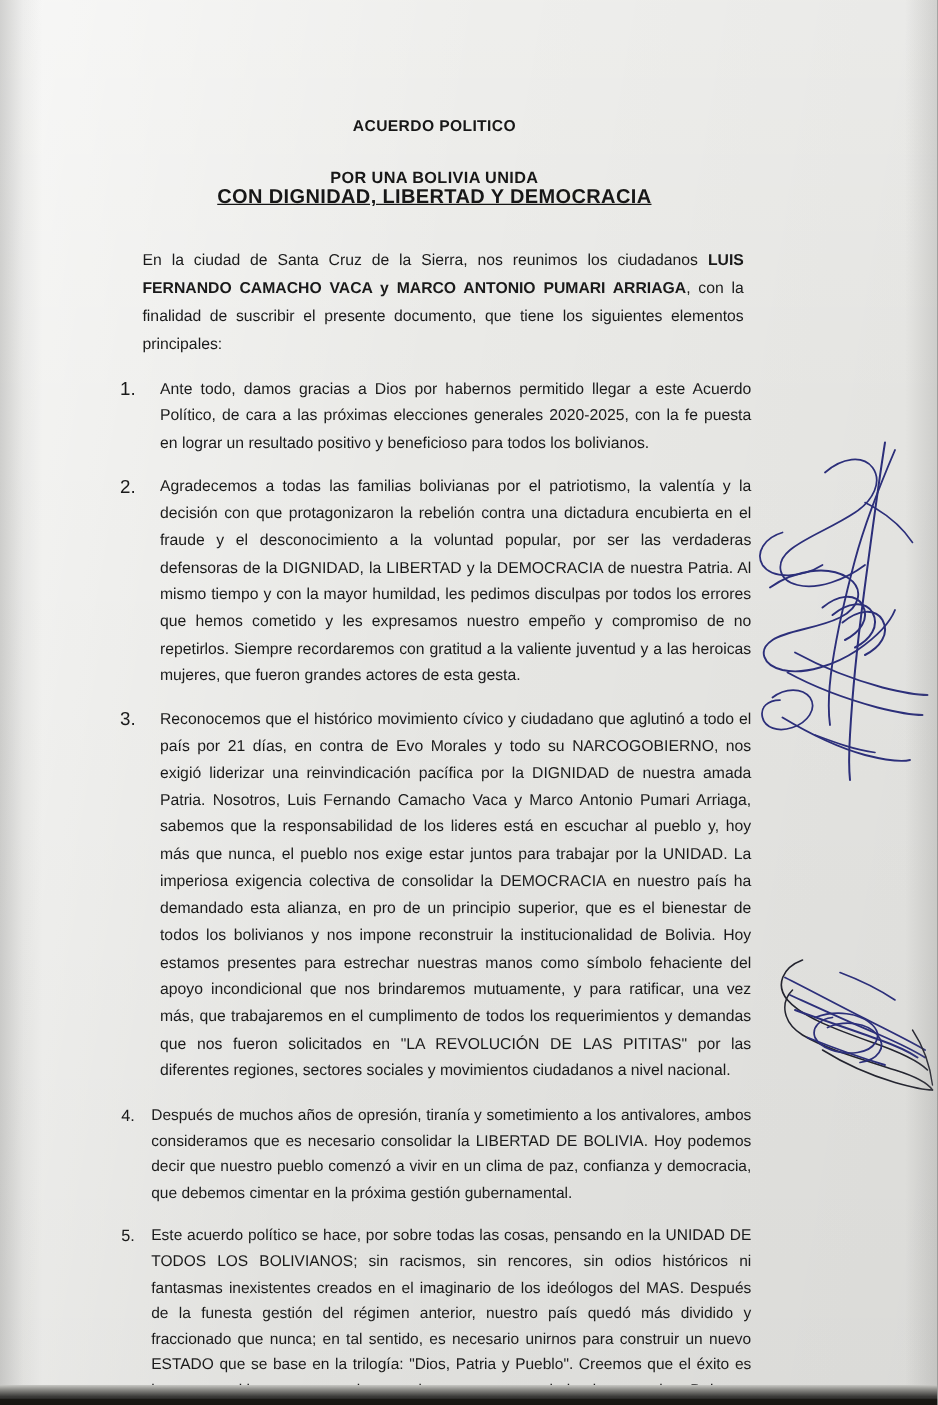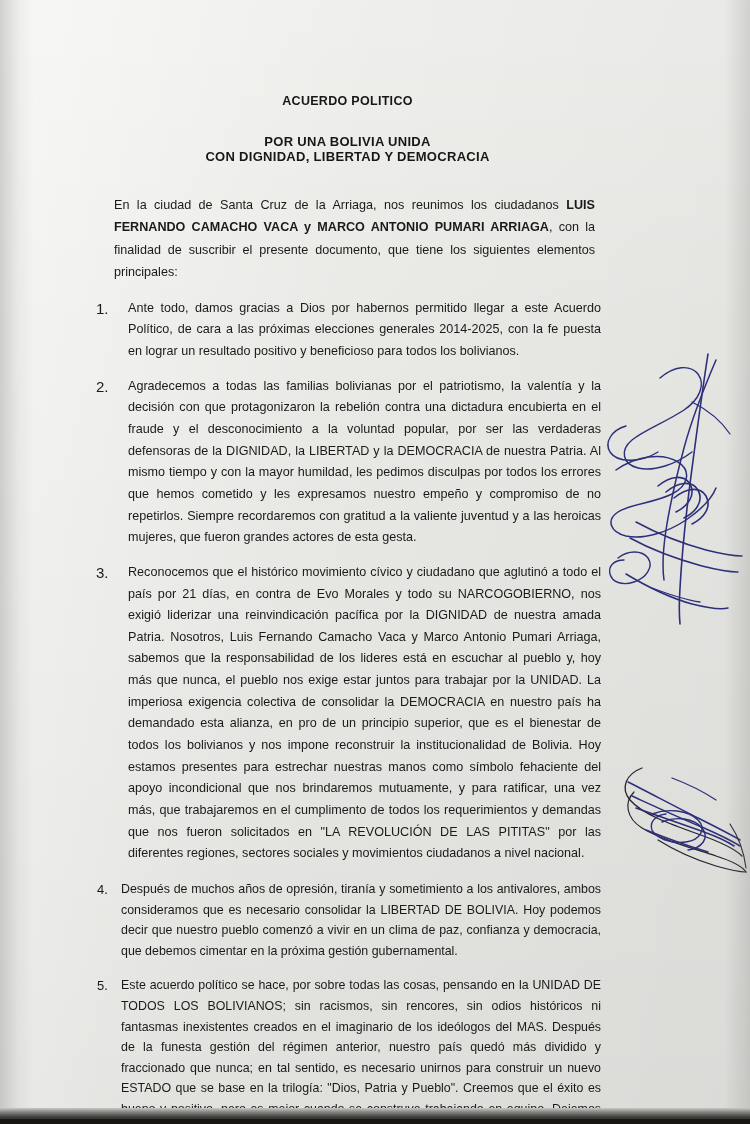--- a/index.html
+++ b/index.html
@@ -55,21 +55,21 @@
     padding-top: 78px;
   }
   .title-line {
     font-weight: bold;
     color: #171717;
     letter-spacing: 0.3px;
     font-size: 12.5px;
   }
   .title-line.t1 { margin-bottom: 26px; }
   .title-line.t2 { font-size: 13px; }
-  .title-line.t3 { font-size: 13px; }
+  .title-line.t3 { font-size: 16px; text-decoration: underline; }
 
   .intro {
     margin: 30px 84px 0 98px;
     font-size: 12.6px;
     line-height: 1.78;
     color: #1a1a1a;
     text-align: justify;
     text-justify: inter-word;
   }
   .intro b { font-weight: bold; }
@@ -130,26 +130,26 @@
 <div id="page">
 
   <div id="content">
 
     <div class="titles">
       <div class="title-line t1">ACUERDO POLITICO</div>
       <div class="title-line t2">POR UNA BOLIVIA UNIDA</div>
       <div class="title-line t3">CON DIGNIDAD, LIBERTAD Y DEMOCRACIA</div>
     </div>
 
-    <p class="intro"><span>En la ciudad de Santa Cruz de la Arriaga, nos reunimos los ciudadanos </span><b>LUIS FERNANDO CAMACHO VACA y MARCO ANTONIO PUMARI ARRIAGA</b><span>, con la finalidad de suscribir el presente documento, que tiene los siguientes elementos principales:</span></p>
+    <p class="intro"><span>En la ciudad de Santa Cruz de la Sierra, nos reunimos los ciudadanos </span><b>LUIS FERNANDO CAMACHO VACA y MARCO ANTONIO PUMARI ARRIAGA</b><span>, con la finalidad de suscribir el presente documento, que tiene los siguientes elementos principales:</span></p>
 
     <ol class="clauses">
       <li class="big">
         <span class="num">1.</span>
-        <span class="body">Ante todo, damos gracias a Dios por habernos permitido llegar a este Acuerdo Político, de cara a las próximas elecciones generales 2014-2025, con la fe puesta en lograr un resultado positivo y beneficioso para todos los bolivianos.</span>
+        <span class="body">Ante todo, damos gracias a Dios por habernos permitido llegar a este Acuerdo Político, de cara a las próximas elecciones generales 2020-2025, con la fe puesta en lograr un resultado positivo y beneficioso para todos los bolivianos.</span>
       </li>
       <li class="big">
         <span class="num">2.</span>
         <span class="body">Agradecemos a todas las familias bolivianas por el patriotismo, la valentía y la decisión con que protagonizaron la rebelión contra una dictadura encubierta en el fraude y el desconocimiento a la voluntad popular, por ser las verdaderas defensoras de la DIGNIDAD, la LIBERTAD y la DEMOCRACIA de nuestra Patria. Al mismo tiempo y con la mayor humildad, les pedimos disculpas por todos los errores que hemos cometido y les expresamos nuestro empeño y compromiso de no repetirlos. Siempre recordaremos con gratitud a la valiente juventud y a las heroicas mujeres, que fueron grandes actores de esta gesta.</span>
       </li>
       <li class="big">
         <span class="num">3.</span>
         <span class="body">Reconocemos que el histórico movimiento cívico y ciudadano que aglutinó a todo el país por 21 días, en contra de Evo Morales y todo su NARCOGOBIERNO, nos exigió liderizar una reinvindicación pacífica por la DIGNIDAD de nuestra amada Patria. Nosotros, Luis Fernando Camacho Vaca y Marco Antonio Pumari Arriaga, sabemos que la responsabilidad de los lideres está en escuchar al pueblo y, hoy más que nunca, el pueblo nos exige estar juntos para trabajar por la UNIDAD. La imperiosa exigencia colectiva de consolidar la DEMOCRACIA en nuestro país ha demandado esta alianza,  en pro de un principio superior, que es el bienestar de todos los bolivianos y nos impone reconstruir la institucionalidad de Bolivia. Hoy estamos presentes para estrechar nuestras manos como símbolo fehaciente del apoyo incondicional que nos brindaremos mutuamente, y para ratificar, una vez más,  que trabajaremos en el cumplimento de todos los requerimientos y demandas que nos fueron solicitados en "LA REVOLUCIÓN DE LAS PITITAS" por las  diferentes regiones, sectores sociales y movimientos ciudadanos a nivel nacional.</span>
       </li>
       <li class="small">

